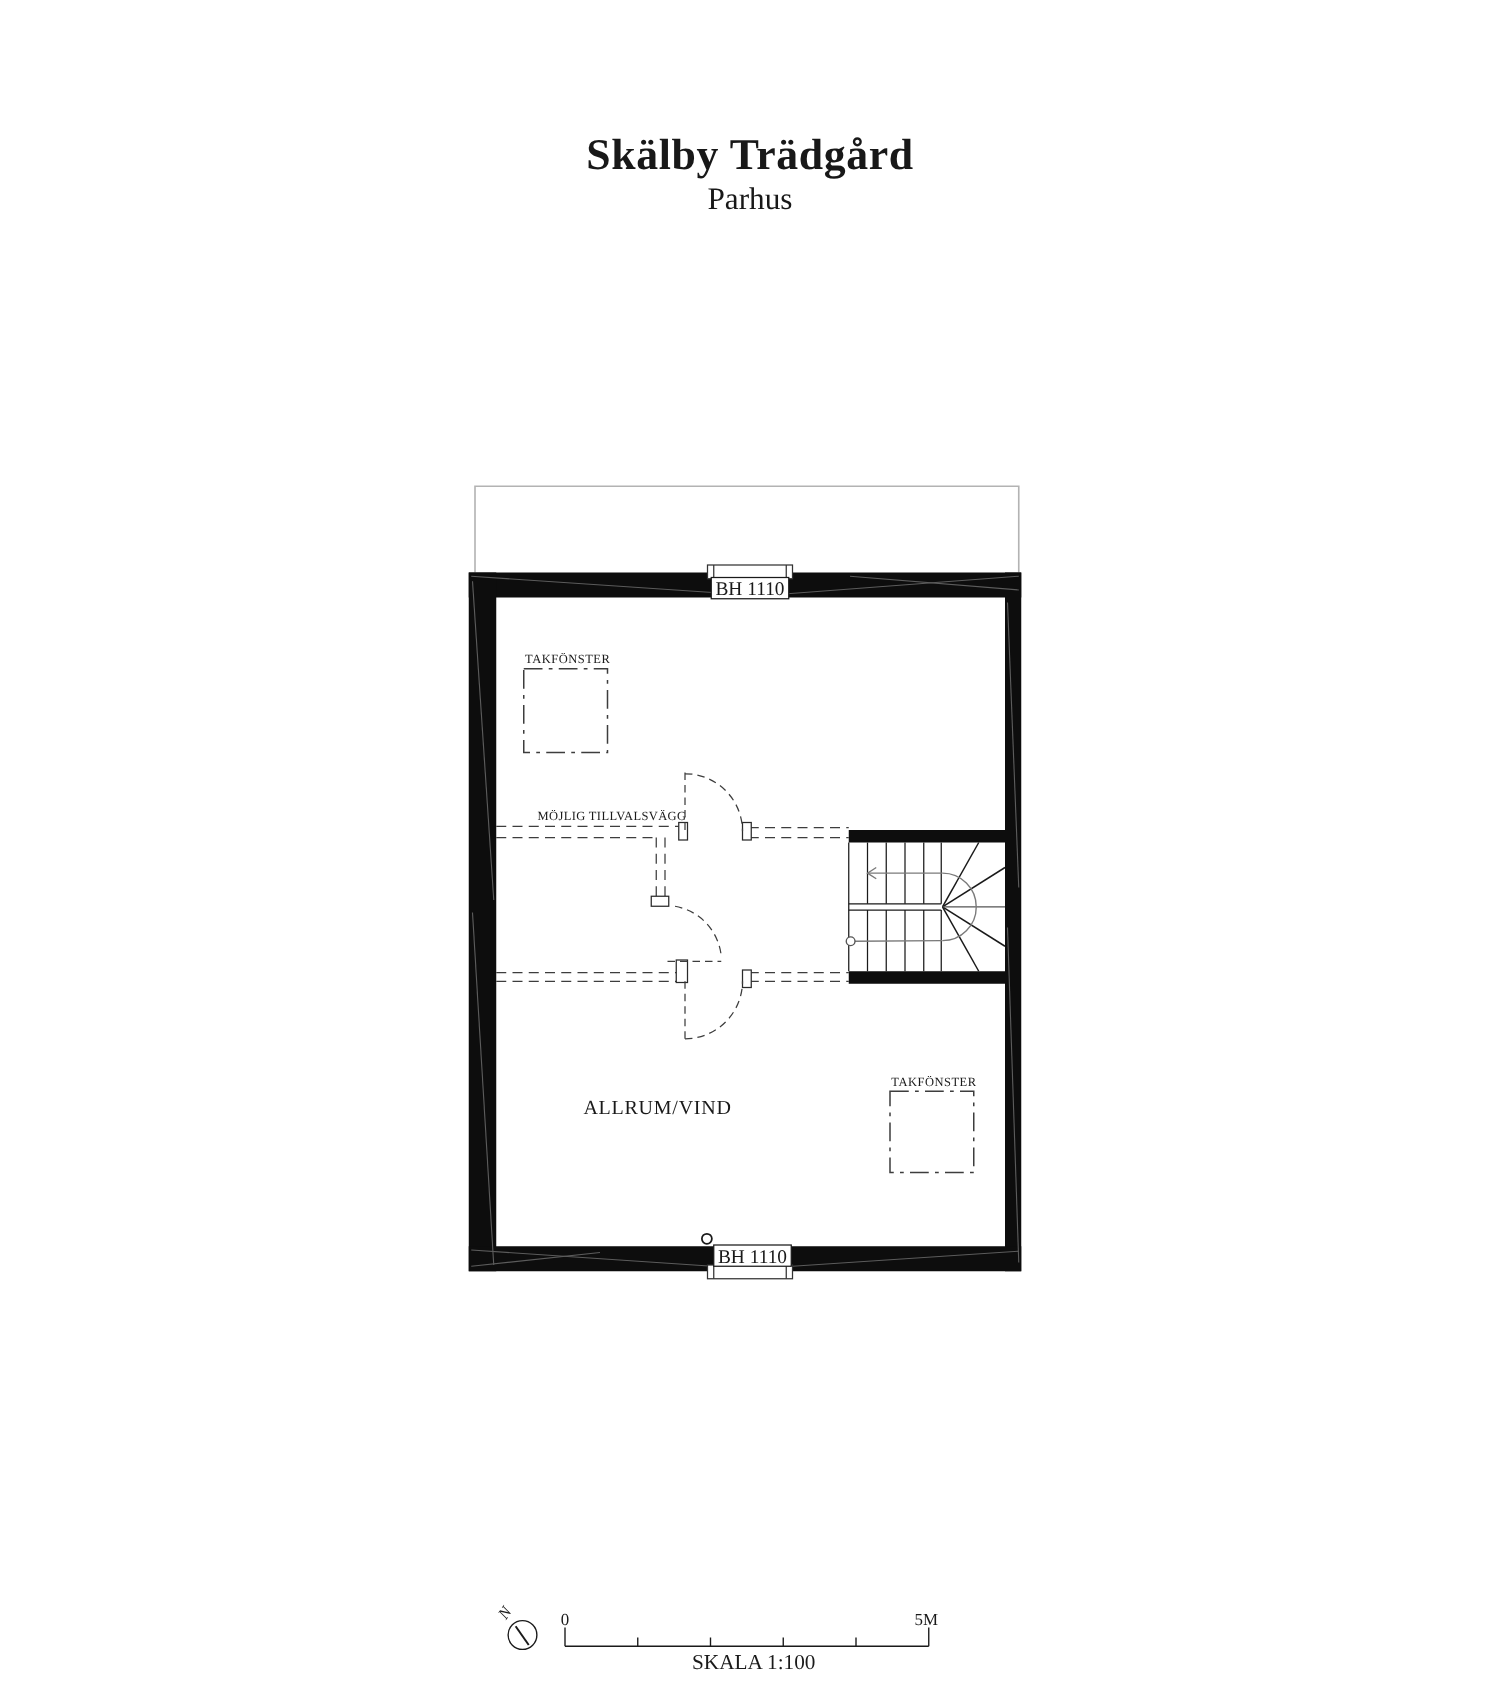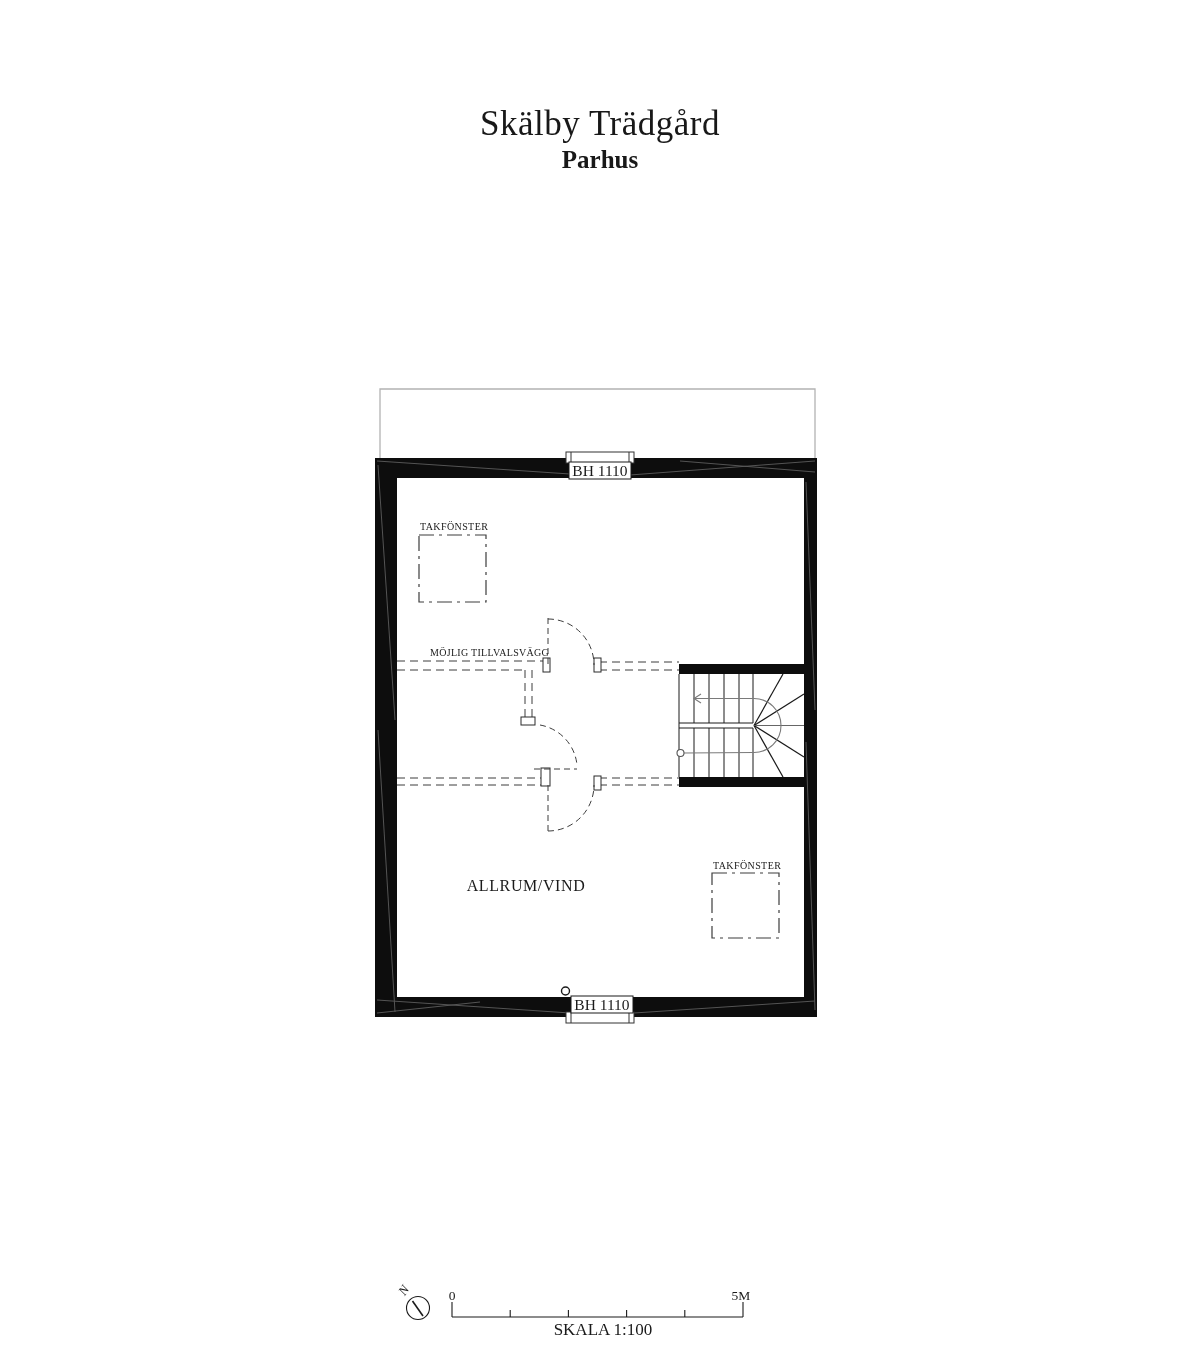--- a/index.html
+++ b/index.html
@@ -17,33 +17,33 @@
     background: #ffffff;
     overflow: hidden;
   }
   .plan-title {
     position: absolute;
     top: 106px;
     left: 0;
     width: 100%;
     text-align: center;
     font-size: 35px;
-    font-weight: 400;
+    font-weight: 700;
     color: #181818;
     letter-spacing: 0.5px;
     line-height: 1;
   }
   .plan-subtitle {
     position: absolute;
     top: 147px;
     left: 0;
     width: 100%;
     text-align: center;
     font-size: 25px;
-    font-weight: 700;
+    font-weight: 400;
     color: #181818;
     line-height: 1;
   }
   svg text {
     font-family: "Liberation Serif", "DejaVu Serif", serif;
     fill: #1a1a1a;
   }
   .drawing {
     position: absolute;
     top: 0;

